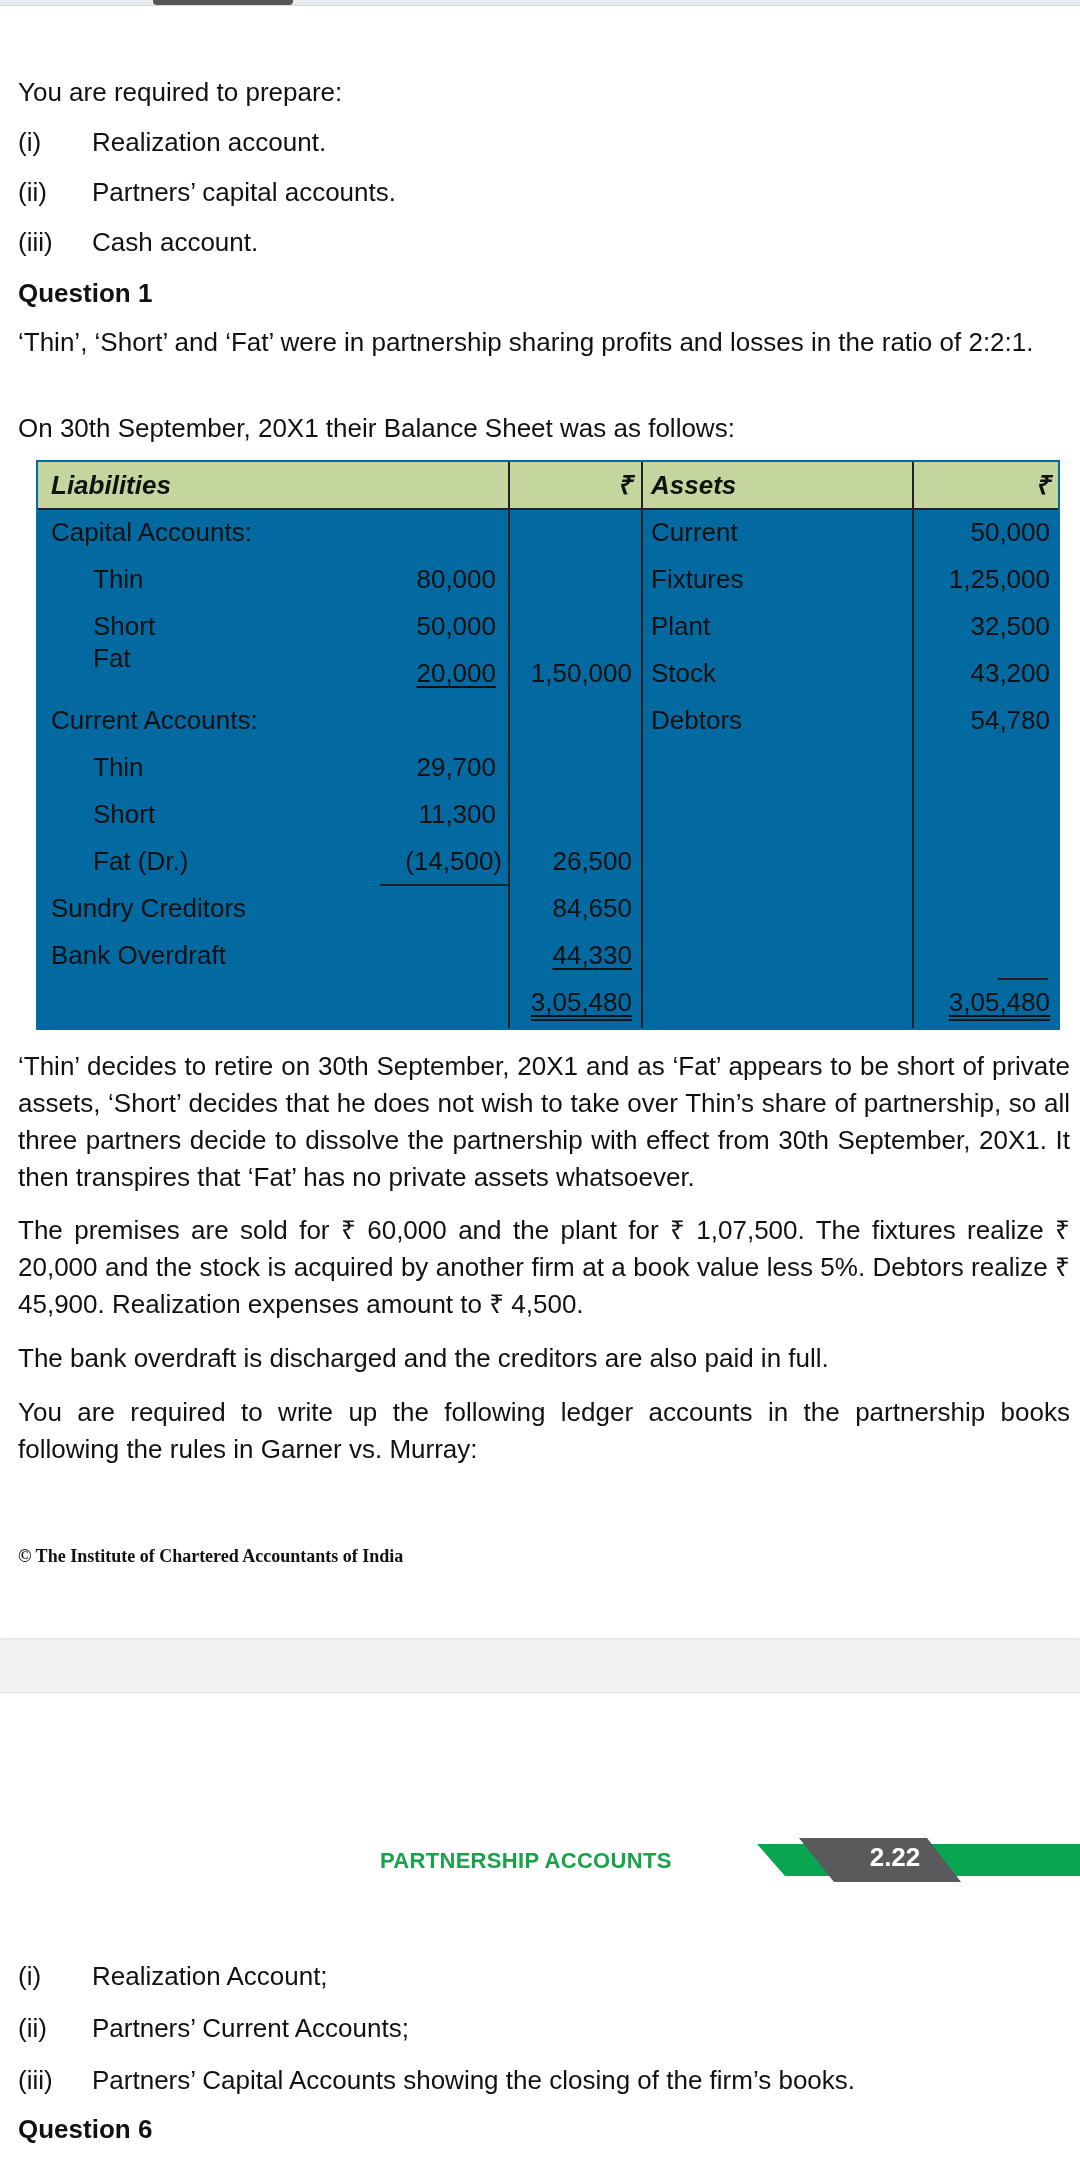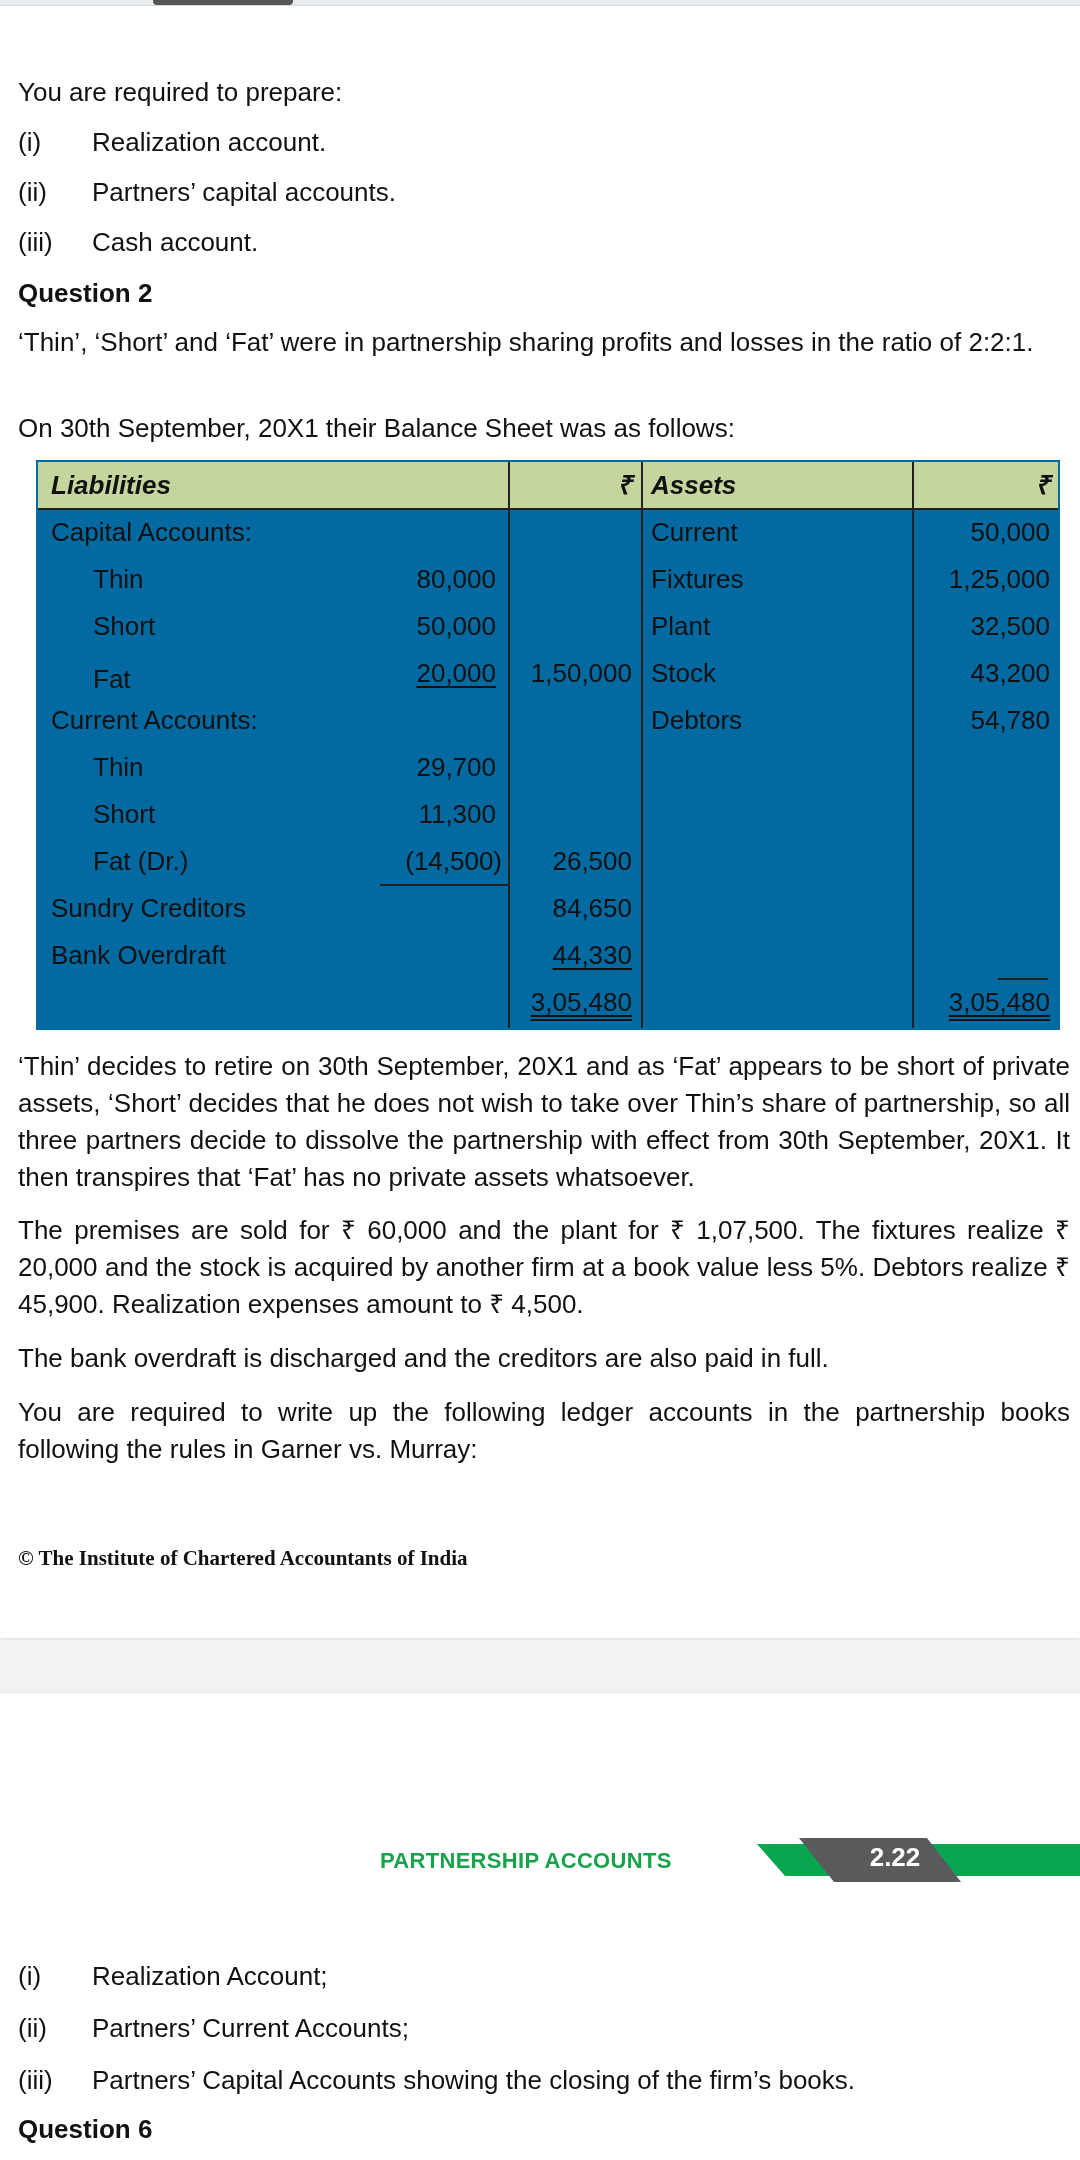--- a/index.html
+++ b/index.html
@@ -33,21 +33,21 @@
   .bs { position: absolute; left: 36px; top: 460px; width: 1024px; height: 570px; background: #0369a1; border: 2px solid #0369a1; box-sizing: border-box; }
   .bs .hdr { position: absolute; left: 0; top: 0; width: 100%; height: 46px; background: #c4d69d; border-bottom: 2px solid #222; }
   .vline { position: absolute; top: 0; bottom: 0; width: 1.5px; background: #222; }
   .cell { position: absolute; font-size: 26px; line-height: 36px; white-space: nowrap; }
   .hcell { font-weight: bold; font-style: italic; top: 5px; }
   .r { text-align: right; }
   .ul { text-decoration: underline; text-underline-offset: 4px; }
   .dul { text-decoration: underline double; text-underline-offset: 4px; }
   .rule { position: absolute; height: 1.5px; background: #222; }
 
-  .footer-copy { position: absolute; left: 18px; top: 1546px; font-family: "Liberation Serif", serif; font-weight: bold; font-size: 21px; }
+  .footer-copy { position: absolute; left: 18px; top: 1546px; font-family: "Liberation Serif", serif; font-weight: bold; font-size: 18px; }
 
   .section-title { position: absolute; left: 380px; top: 1848px; font-size: 22px; font-weight: bold; color: #17a34a; letter-spacing: 0.3px; }
   .band { position: absolute; left: 757px; top: 1838px; width: 323px; height: 44px; }
   .pgnum { position: absolute; left: 858px; top: 1842px; width: 74px; text-align: center; color: #fff; font-weight: bold; font-size: 26px; }
 </style>
 </head>
 <body>
 
 <div class="topbar"></div>
 <div class="top-handle"></div>
@@ -64,21 +64,21 @@
   </div>
   <div class="list-row" style="top:174px">
     <span class="num">(ii)</span>
     <span class="lbl">Partners’ capital accounts.</span>
   </div>
   <div class="list-row" style="top:224px">
     <span class="num">(iii)</span>
     <span class="lbl">Cash account.</span>
   </div>
 
-  <div class="qhead" style="top:278px">Question 2</div>
+  <div class="qhead" style="top:278px">Question 1</div>
 
   <div class="para" style="top:324px">‘Thin’, ‘Short’ and ‘Fat’ were in partnership sharing profits and losses in the ratio of 2:2:1.</div>
   <div class="para" style="top:410px">On 30th September, 20X1 their Balance Sheet was as follows:</div>
 
   <div class="bs">
     <div class="hdr"></div>
     <div class="vline" style="left:470px"></div>
     <div class="vline" style="left:603px"></div>
     <div class="vline" style="left:874px"></div>
 
@@ -86,21 +86,21 @@
     <div class="cell hcell r" style="left:470px;width:124px">₹</div>
     <div class="cell hcell" style="left:613px">Assets</div>
     <div class="cell hcell r" style="left:874px;width:138px">₹</div>
 
     <div class="cell" style="left:13px;top:52px">Capital Accounts:</div>
 
     <div class="cell" style="left:55px;top:99px">Thin</div>
     <div class="cell r" style="left:300px;width:158px;top:99px">80,000</div>
     <div class="cell" style="left:55px;top:146px">Short</div>
     <div class="cell r" style="left:300px;width:158px;top:146px">50,000</div>
-    <div class="cell" style="left:55px;top:199px">Fat</div>
+    <div class="cell" style="left:55px;top:178px">Fat</div>
     <div class="cell r ul" style="left:300px;width:158px;top:193px">20,000</div>
     <div class="cell r" style="left:470px;width:124px;top:193px">1,50,000</div>
 
     <div class="cell" style="left:13px;top:240px">Current Accounts:</div>
     <div class="cell" style="left:55px;top:287px">Thin</div>
     <div class="cell r" style="left:300px;width:158px;top:287px">29,700</div>
     <div class="cell" style="left:55px;top:334px">Short</div>
     <div class="cell r" style="left:300px;width:158px;top:334px">11,300</div>
     <div class="cell" style="left:55px;top:381px">Fat (Dr.)</div>
     <div class="cell r" style="left:300px;width:164px;top:381px">(14,500)</div>

